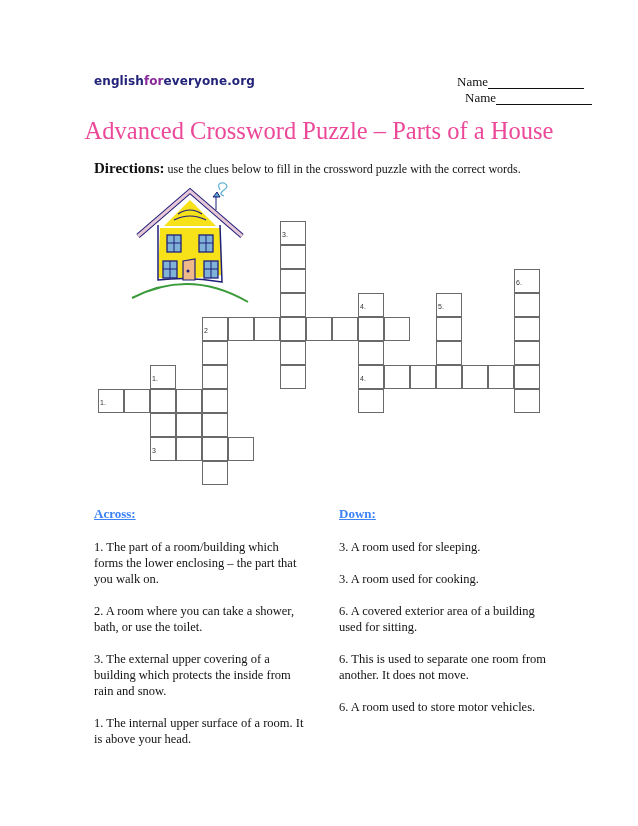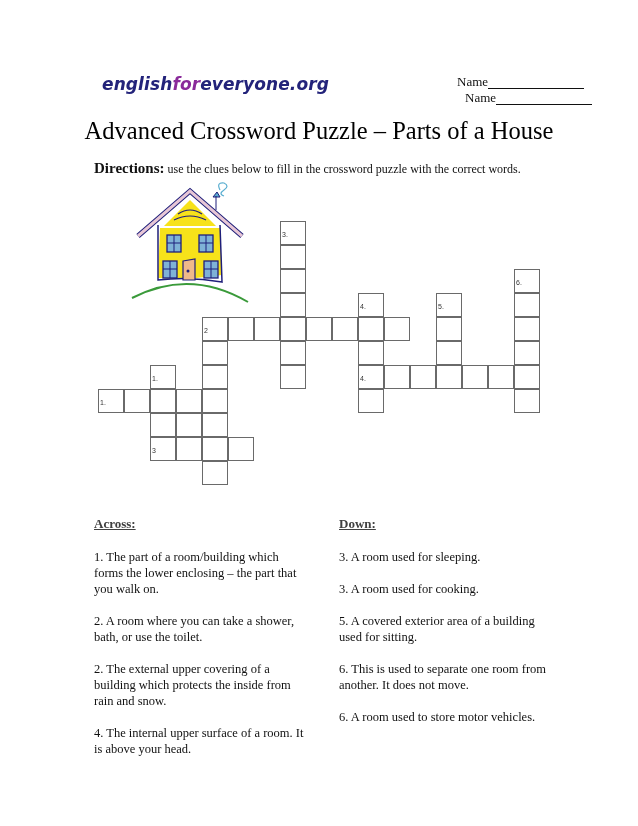--- a/index.html
+++ b/index.html
@@ -1,33 +1,33 @@
 <!DOCTYPE html>
 <html><head>
 <meta charset="utf-8">
 <style>
   html, body { margin: 0; padding: 0; background: #ffffff; }
   body { width: 638px; height: 826px; position: relative; overflow: hidden; font-family: "Liberation Serif", serif; color: #111; }
-  .logo { position: absolute; left: 102px; top: 74px; font-family: "DejaVu Sans", sans-serif; font-weight: bold; font-size: 17px; color: #23237a; letter-spacing: 0.1px; font-style: italic; }
+  .logo { position: absolute; left: 94px; top: 74px; font-family: "DejaVu Sans", sans-serif; font-weight: bold; font-size: 12px; color: #23237a; letter-spacing: 0.1px; }
   .logo .for { color: #8a2a9a; }
   .namebox { position: absolute; left: 414px; top: 74px; font-size: 13px; line-height: 16px; }
   .namebox .line { display: flex; align-items: center; margin-left: 43px; }
   .namebox .line.date { padding-left: 8px; }
   .namebox .blank { display: inline-block; border-bottom: 1px solid #111; height: 13px; }
-  .title { position: absolute; left: 0; width: 638px; top: 117px; text-align: center; font-size: 24.5px; color: #000000; }
+  .title { position: absolute; left: 0; width: 638px; top: 117px; text-align: center; font-size: 24.5px; color: #ec4899; }
   .directions { position: absolute; left: 94px; top: 160px; font-size: 12px; }
   .directions .lbl { font-weight: bold; font-size: 15px; }
   .house { position: absolute; left: 120px; top: 180px; width: 140px; height: 125px; }
   .grid { position: absolute; left: 0; top: 0; width: 638px; height: 826px; pointer-events: none; }
   .cell { position: absolute; width: 26px; height: 24px; box-sizing: border-box; border: 1.2px solid #6a6a6a; background: #fff; pointer-events: auto; }
   .cell .num { position: absolute; left: 1px; top: 9px; font-family: "Liberation Sans", sans-serif; font-size: 7px; color: #333; }
   .clues { position: absolute; top: 502px; font-size: 12.5px; line-height: 16px; }
   .clues.across { left: 94px; width: 215px; }
   .clues.down { left: 339px; width: 215px; }
-  .clues h3 { margin: 14px 0 17px 0; font-size: 13px; font-weight: bold; color: #404040; text-decoration: underline; }
+  .clues h3 { margin: 4px 0 17px 0; font-size: 13px; font-weight: bold; color: #3b82f6; text-decoration: underline; }
   .clues p { margin: 0 0 16px 0; }
 </style>
 </head>
 <body>
 
 <div class="logo"><span>english</span><span class="for">for</span><span>everyone.org</span></div>
 
 <div class="namebox">
   <div class="line">
       <span>Name</span>
@@ -132,24 +132,24 @@
     <div class="cell" style="left: 514px; top: 293px;"></div>
     <div class="cell" style="left: 514px; top: 317px;"></div>
     <div class="cell" style="left: 514px; top: 341px;"></div>
     <div class="cell" style="left: 514px; top: 389px;"></div>
   </div>
 
 <div class="clues across">
   <h3>Across:</h3>
   <p>1. The part of a room/building which forms the lower enclosing – the part that you walk on.</p>
   <p>2. A room where you can take a shower, bath, or use the toilet.</p>
-  <p>2. The external upper covering of a building which protects the inside from rain and snow.</p>
-  <p>4. The internal upper surface of a room. It is above your head.</p>
+  <p>3. The external upper covering of a building which protects the inside from rain and snow.</p>
+  <p>1. The internal upper surface of a room. It is above your head.</p>
 </div>
 
 <div class="clues down">
   <h3>Down:</h3>
   <p>3. A room used for sleeping.</p>
   <p>3. A room used for cooking.</p>
-  <p>5. A covered exterior area of a building used for sitting.</p>
+  <p>6. A covered exterior area of a building used for sitting.</p>
   <p>6. This is used to separate one room from another. It does not move.</p>
   <p>6. A room used to store motor vehicles.</p>
 </div>
 
 </body></html>

